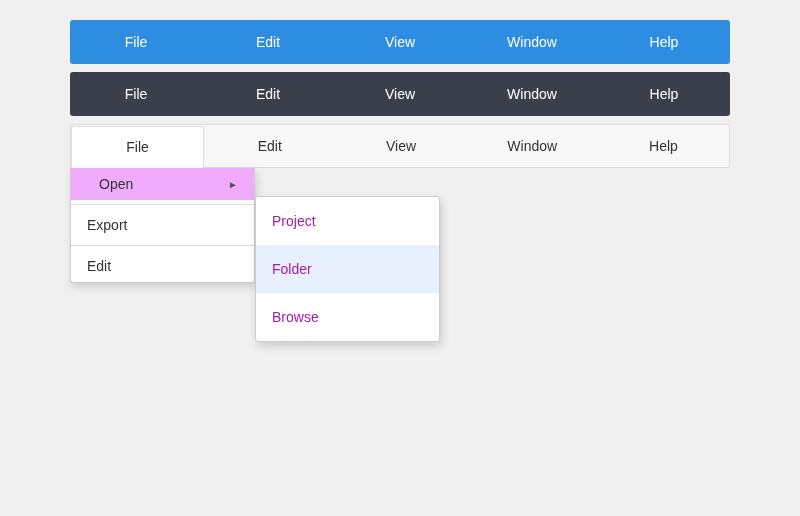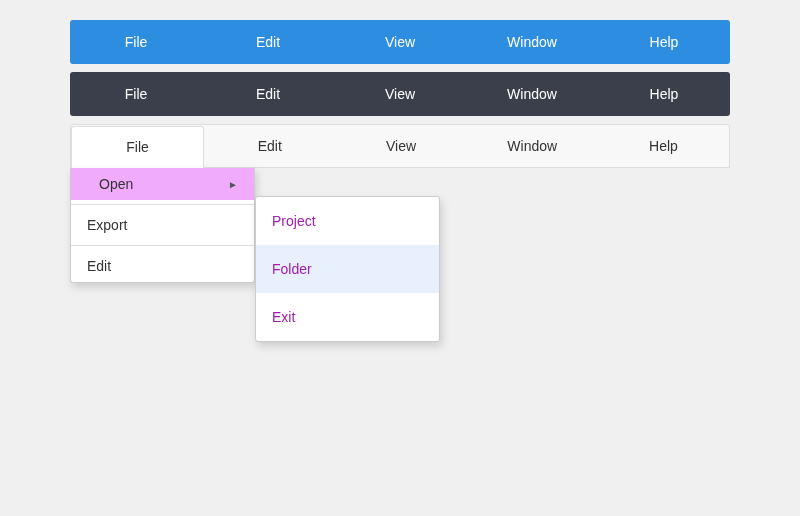--- a/index.html
+++ b/index.html
@@ -182,18 +182,18 @@
       </div>
       <div class="dropdown-separator"></div>
       <div class="dropdown-item">Export</div>
       <div class="dropdown-separator"></div>
       <div class="dropdown-item">Edit</div>
     </div>
 
     <div class="submenu" style="top: 28px; left: 185px;">
       <div class="submenu-item">Project</div>
       <div class="submenu-item highlighted">Folder</div>
-      <div class="submenu-item">Exit</div>
+      <div class="submenu-item">Browse</div>
     </div>
 
   </div>
 
 </div>
 
 </body></html>

